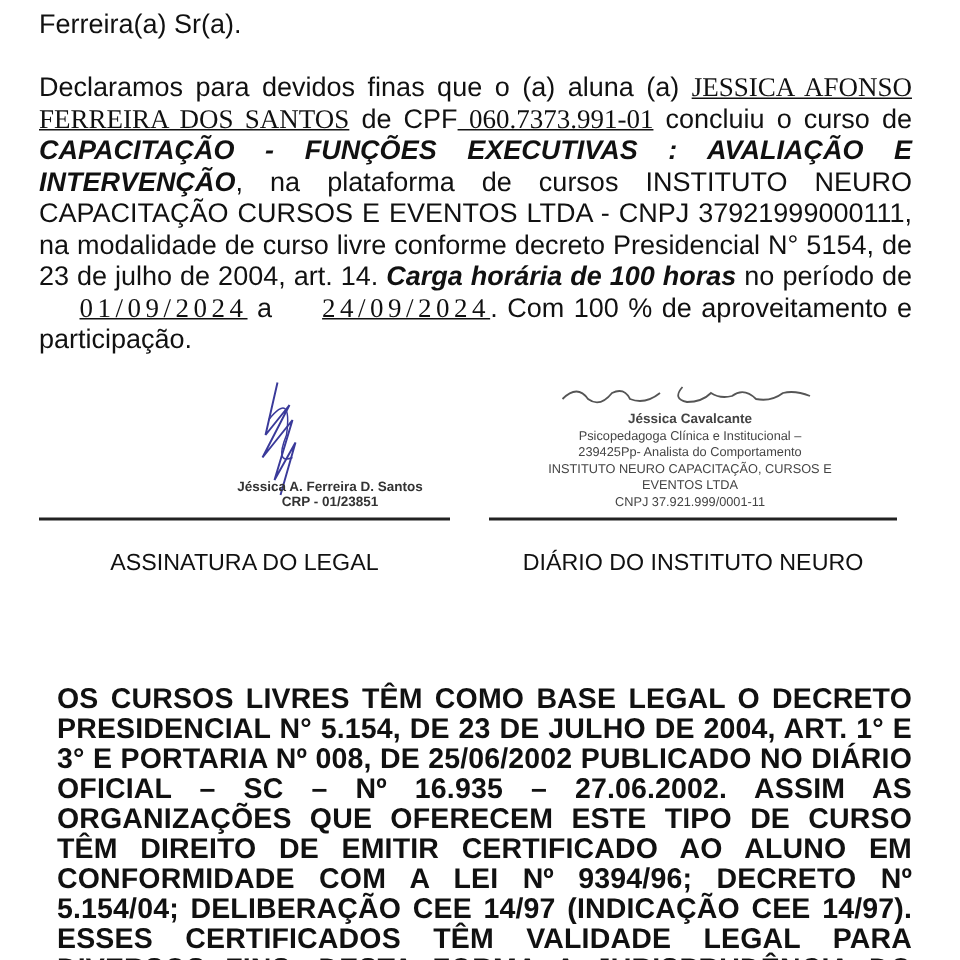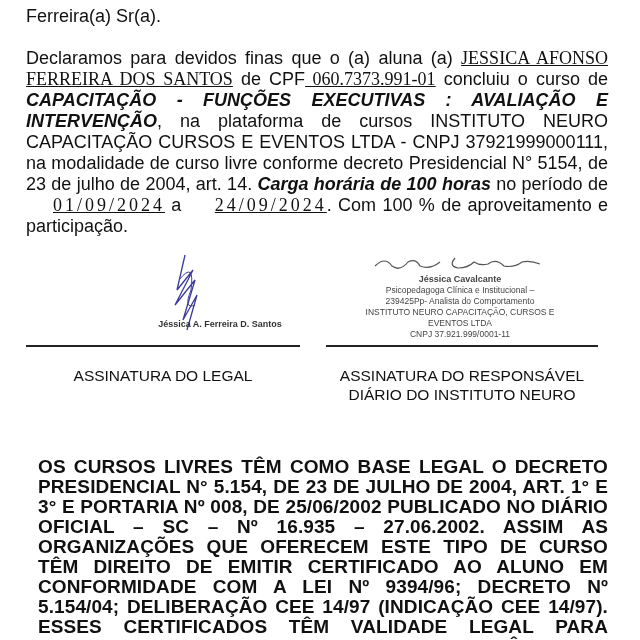--- a/index.html
+++ b/index.html
@@ -30,20 +30,21 @@
 
 <div class="para"><span>Declaramos para devidos finas que o (a) aluna (a) </span><span class="serif-u">JESSICA AFONSO FERREIRA DOS SANTOS</span><span> de CPF</span><span class="serif-u"> 060.7373.991-01</span><span> concluiu o curso de </span><span class="bi">CAPACITAÇÃO - FUNÇÕES EXECUTIVAS : AVALIAÇÃO E INTERVENÇÃO</span><span>, na plataforma de cursos </span><span class="b">INSTITUTO NEURO CAPACITAÇÃO CURSOS E EVENTOS LTDA - CNPJ 37921999000111,</span><span> na modalidade de curso livre conforme decreto Presidencial N° 5154, de 23 de julho de 2004, art. 14. </span><span class="bi">Carga horária de 100 horas</span><span> no período de </span><span class="date">01/09/2024</span><span> a </span><span class="date">24/09/2024</span><span>. Com 100 % de aproveitamento e participação.</span></div>
 
 <div class="sig-left">
   <svg class="scrawl-left" width="40" height="85" viewBox="0 0 40 85">
     <path d="M20 5 L12 40 L28 20 L10 55 L30 30 L18 70 L32 45 L22 80" fill="none" stroke="#3a3a9a" stroke-width="1.3"></path>
     <path d="M14 30 Q30 10 26 40 Q18 60 30 55" fill="none" stroke="#3a3a9a" stroke-width="1"></path>
   </svg>
   <div class="stamp-left">
     <div>Jéssica A. Ferreira D. Santos</div>
+    <div>CRP - 01/23851</div>
   </div>
 </div>
 
 <div class="sig-right">
   <svg class="scrawl-right" width="180" height="22" viewBox="0 0 180 22">
     <path d="M5 14 Q15 4 22 14 Q30 20 38 10 Q46 6 50 14 Q60 18 70 10 M85 6 Q78 14 88 16 Q98 16 104 10 Q110 14 118 12 Q126 6 134 14 Q144 16 152 10 Q160 8 170 12" fill="none" stroke="#555" stroke-width="1.2"></path>
   </svg>
   <div class="stamp-right">
     <div class="nm">Jéssica Cavalcante</div>
     <div>Psicopedagoga Clínica e Institucional –</div>
@@ -54,17 +55,16 @@
   </div>
 </div>
 
 <div class="line-left"></div>
 <div class="line-right"></div>
 
 <div class="cap-left">
   <div>ASSINATURA DO LEGAL</div>
 </div>
 <div class="cap-right">
-  <div>ASSINATURA DO RESPONSÁVEL</div>
   <div>DIÁRIO DO INSTITUTO NEURO</div>
 </div>
 
 <div class="legal">OS CURSOS LIVRES TÊM COMO BASE LEGAL O DECRETO PRESIDENCIAL N° 5.154, DE 23 DE JULHO DE 2004, ART. 1° E 3° E PORTARIA Nº 008, DE 25/06/2002 PUBLICADO NO DIÁRIO OFICIAL – SC – Nº 16.935 – 27.06.2002. ASSIM AS ORGANIZAÇÕES QUE OFERECEM ESTE TIPO DE CURSO TÊM DIREITO DE EMITIR CERTIFICADO AO ALUNO EM CONFORMIDADE COM A LEI Nº 9394/96; DECRETO Nº 5.154/04; DELIBERAÇÃO CEE 14/97 (INDICAÇÃO CEE 14/97). ESSES CERTIFICADOS TÊM VALIDADE LEGAL PARA DIVERSOS FINS. DESTA FORMA A JURISPRUDÊNCIA DO CONSELHO NACIONAL DE EDUCAÇÃO TEM SIDO NO SENTIDO DE DECLARAR-LHES A EQUIVALÊNCIA, DE ACORDO COM REGRAS AMPLAS E FLEXÍVEIS.</div>
 
 </body></html>

